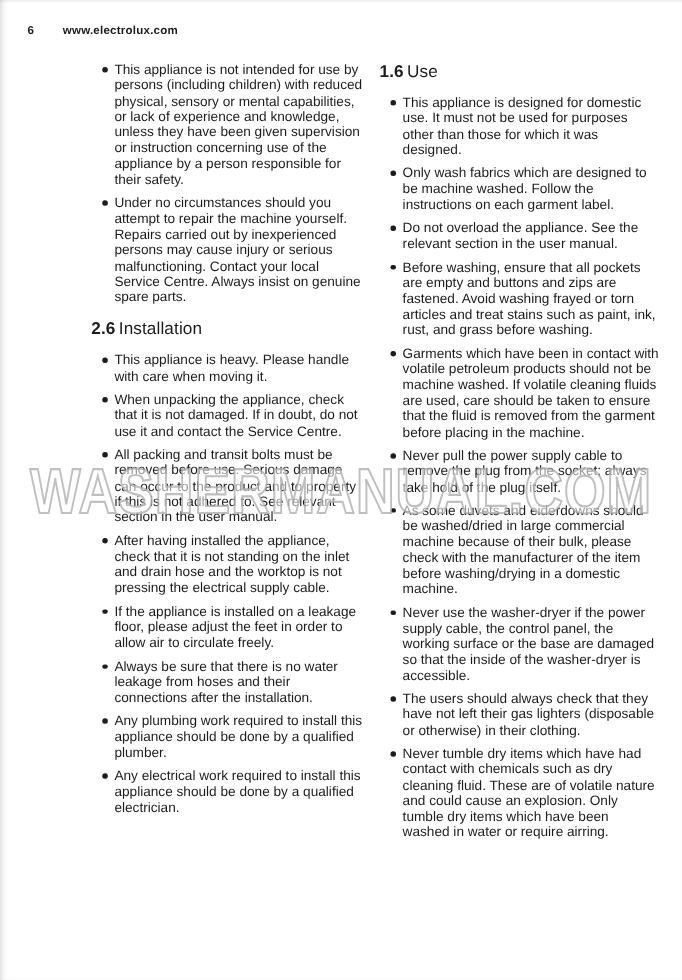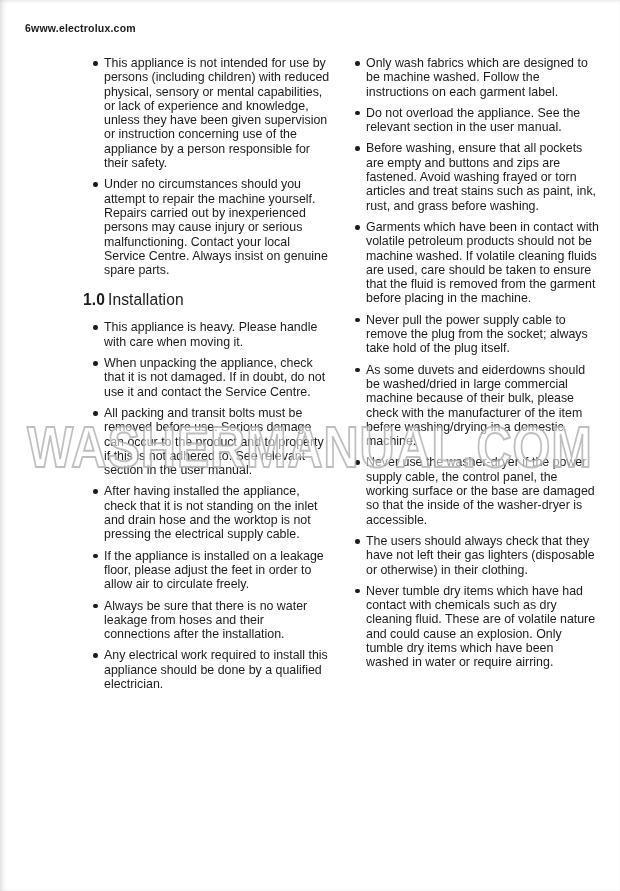--- a/index.html
+++ b/index.html
@@ -10,21 +10,21 @@
     font-family:"Liberation Sans", sans-serif;
     color:#1c1c1c;
     overflow:hidden;
     box-shadow:inset 4px 0 6px -3px rgba(0,0,0,0.18), inset 0 3px 5px -3px rgba(0,0,0,0.10);
   }
   .page-header{
     position:absolute;top:22px;left:25px;
     font-size:10.5px;font-weight:bold;letter-spacing:.2px;
     display:flex;
   }
-  .page-header .site{}
+  .page-header .site{margin-left:26px;}
   .columns{
     position:absolute;top:56px;left:83px;
     display:flex;gap:12px;justify-content:space-between;
   }
   .col{width:250px;font-size:12.4px;line-height:14.3px;}
   .col.right{width:254px;}
   ul{list-style:none;margin:0;padding:0;}
   li.bullet{display:flex;margin:0 0 7px 0;}
   .dot{flex:0 0 21px;padding-left:10px;box-sizing:border-box;}
   .dot::before{
@@ -70,21 +70,21 @@
         <li class="bullet">
           <span class="dot"></span>
           <span class="btext">This appliance is not intended for use by persons (including children) with reduced physical, sensory or mental capabilities, or lack of experience and knowledge, unless they have been given supervision or instruction concerning use of the appliance by a person responsible for their safety.</span>
         </li>
         <li class="bullet">
           <span class="dot"></span>
           <span class="btext">Under no circumstances should you attempt to repair the machine yourself. Repairs carried out by inexperienced persons may cause injury or serious malfunctioning. Contact your local Service Centre. Always insist on genuine spare parts.</span>
         </li>
       </ul>
 
-      <h2 class="section"><b>1.0</b><span>Installation</span></h2>
+      <h2 class="section"><b>2.6</b><span>Installation</span></h2>
 
       <ul>
         <li class="bullet">
           <span class="dot"></span>
           <span class="btext">This appliance is heavy. Please handle with care when moving it.</span>
         </li>
         <li class="bullet">
           <span class="dot"></span>
           <span class="btext">When unpacking the appliance, check that it is not damaged. If in doubt, do not use it and contact the Service Centre.</span>
         </li>
@@ -99,29 +99,38 @@
         <li class="bullet">
           <span class="dot"></span>
           <span class="btext">If the appliance is installed on a leakage floor, please adjust the feet in order to allow air to circulate freely.</span>
         </li>
         <li class="bullet">
           <span class="dot"></span>
           <span class="btext">Always be sure that there is no water leakage from hoses and their connections after the installation.</span>
         </li>
         <li class="bullet">
           <span class="dot"></span>
+          <span class="btext">Any plumbing work required to install this appliance should be done by a qualified plumber.</span>
+        </li>
+        <li class="bullet">
+          <span class="dot"></span>
           <span class="btext">Any electrical work required to install this appliance should be done by a qualified electrician.</span>
         </li>
       </ul>
 
     </section>
 
     <section class="col right">
+      <h2 class="section"><b>1.6</b><span>Use</span></h2>
 
       <ul>
+        <li class="bullet">
+          <span class="dot"></span>
+          <span class="btext">This appliance is designed for domestic use. It must not be used for purposes other than those for which it was designed.</span>
+        </li>
         <li class="bullet">
           <span class="dot"></span>
           <span class="btext">Only wash fabrics which are designed to be machine washed. Follow the instructions on each garment label.</span>
         </li>
         <li class="bullet">
           <span class="dot"></span>
           <span class="btext">Do not overload the appliance. See the relevant section in the user manual.</span>
         </li>
         <li class="bullet">
           <span class="dot"></span>

